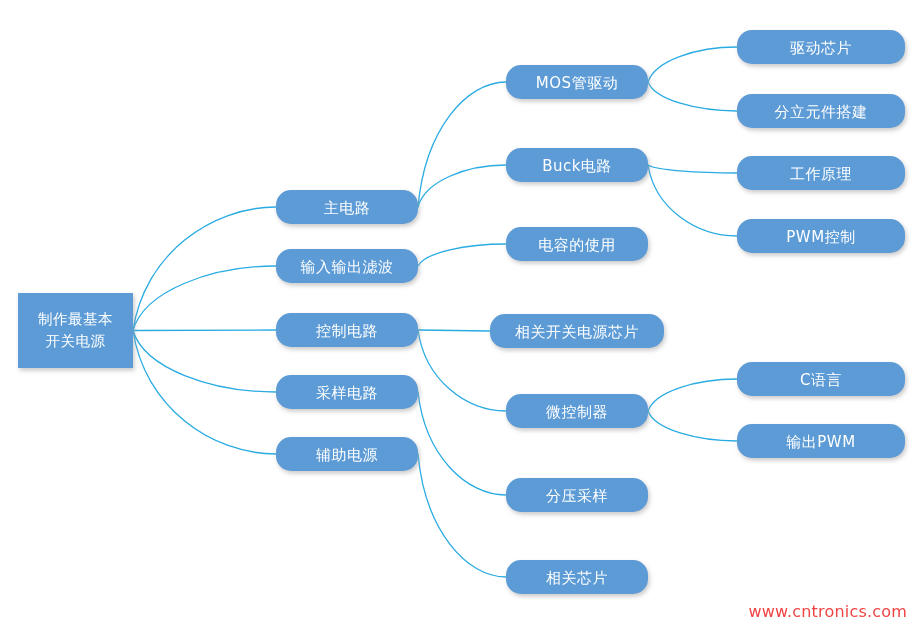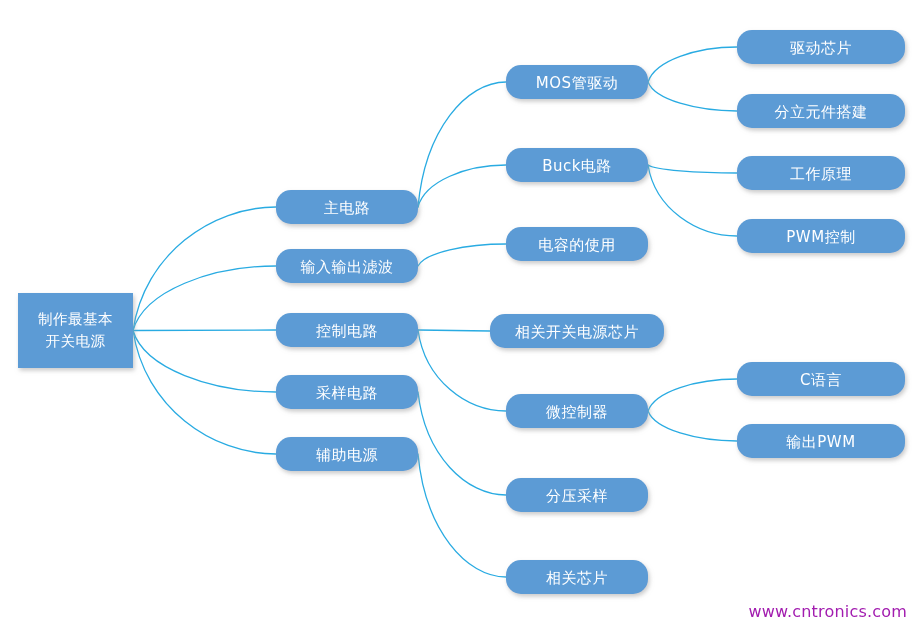--- a/index.html
+++ b/index.html
@@ -41,21 +41,21 @@
     fill: none;
     stroke-width: 1.3;
     stroke-linecap: round;
   }
   .watermark {
     position: absolute;
     right: 16px;
     bottom: 8px;
     font-family: "DejaVu Sans", "Liberation Sans", sans-serif;
     font-size: 16px;
-    color: #a21caf;
+    color: #ef4444;
     letter-spacing: 0.2px;
     white-space: nowrap;
   }
 </style>
 </head>
 <body>
 
 <svg id="mindmap" viewBox="0 0 923 629" xmlns="http://www.w3.org/2000/svg">
   <defs>
     <filter id="nodeShadow" x="-30%" y="-30%" width="170%" height="190%">

